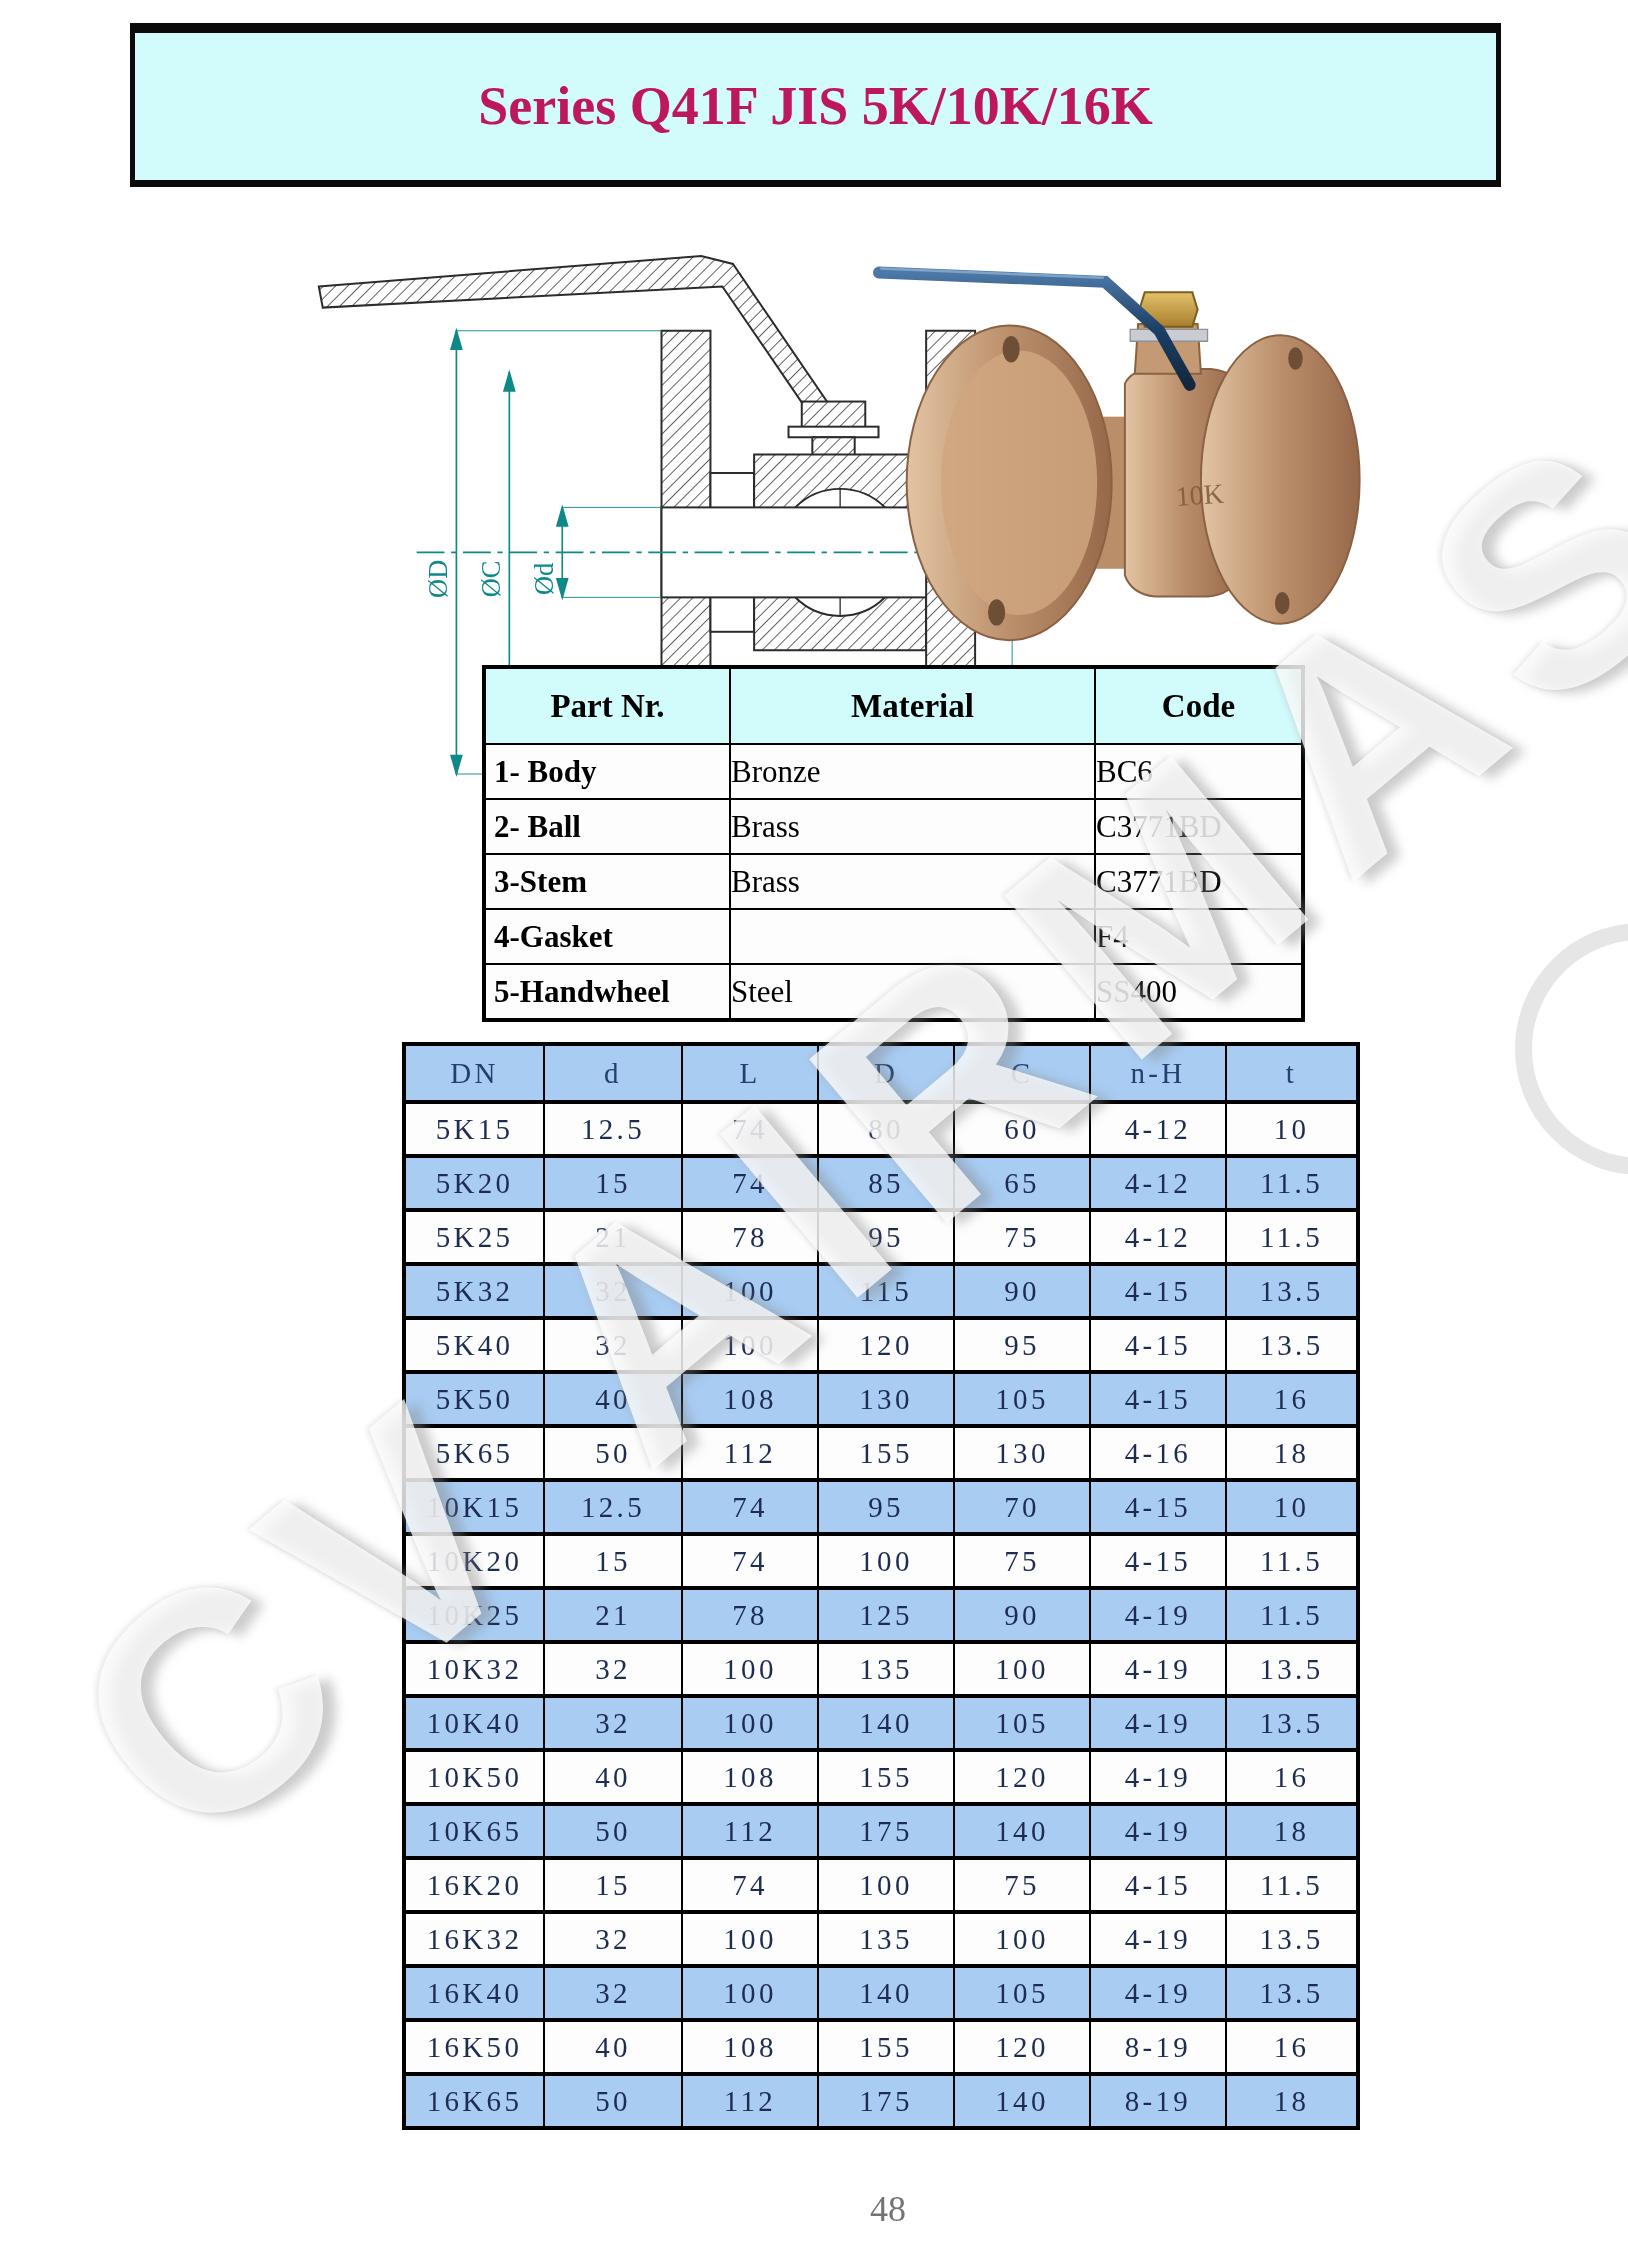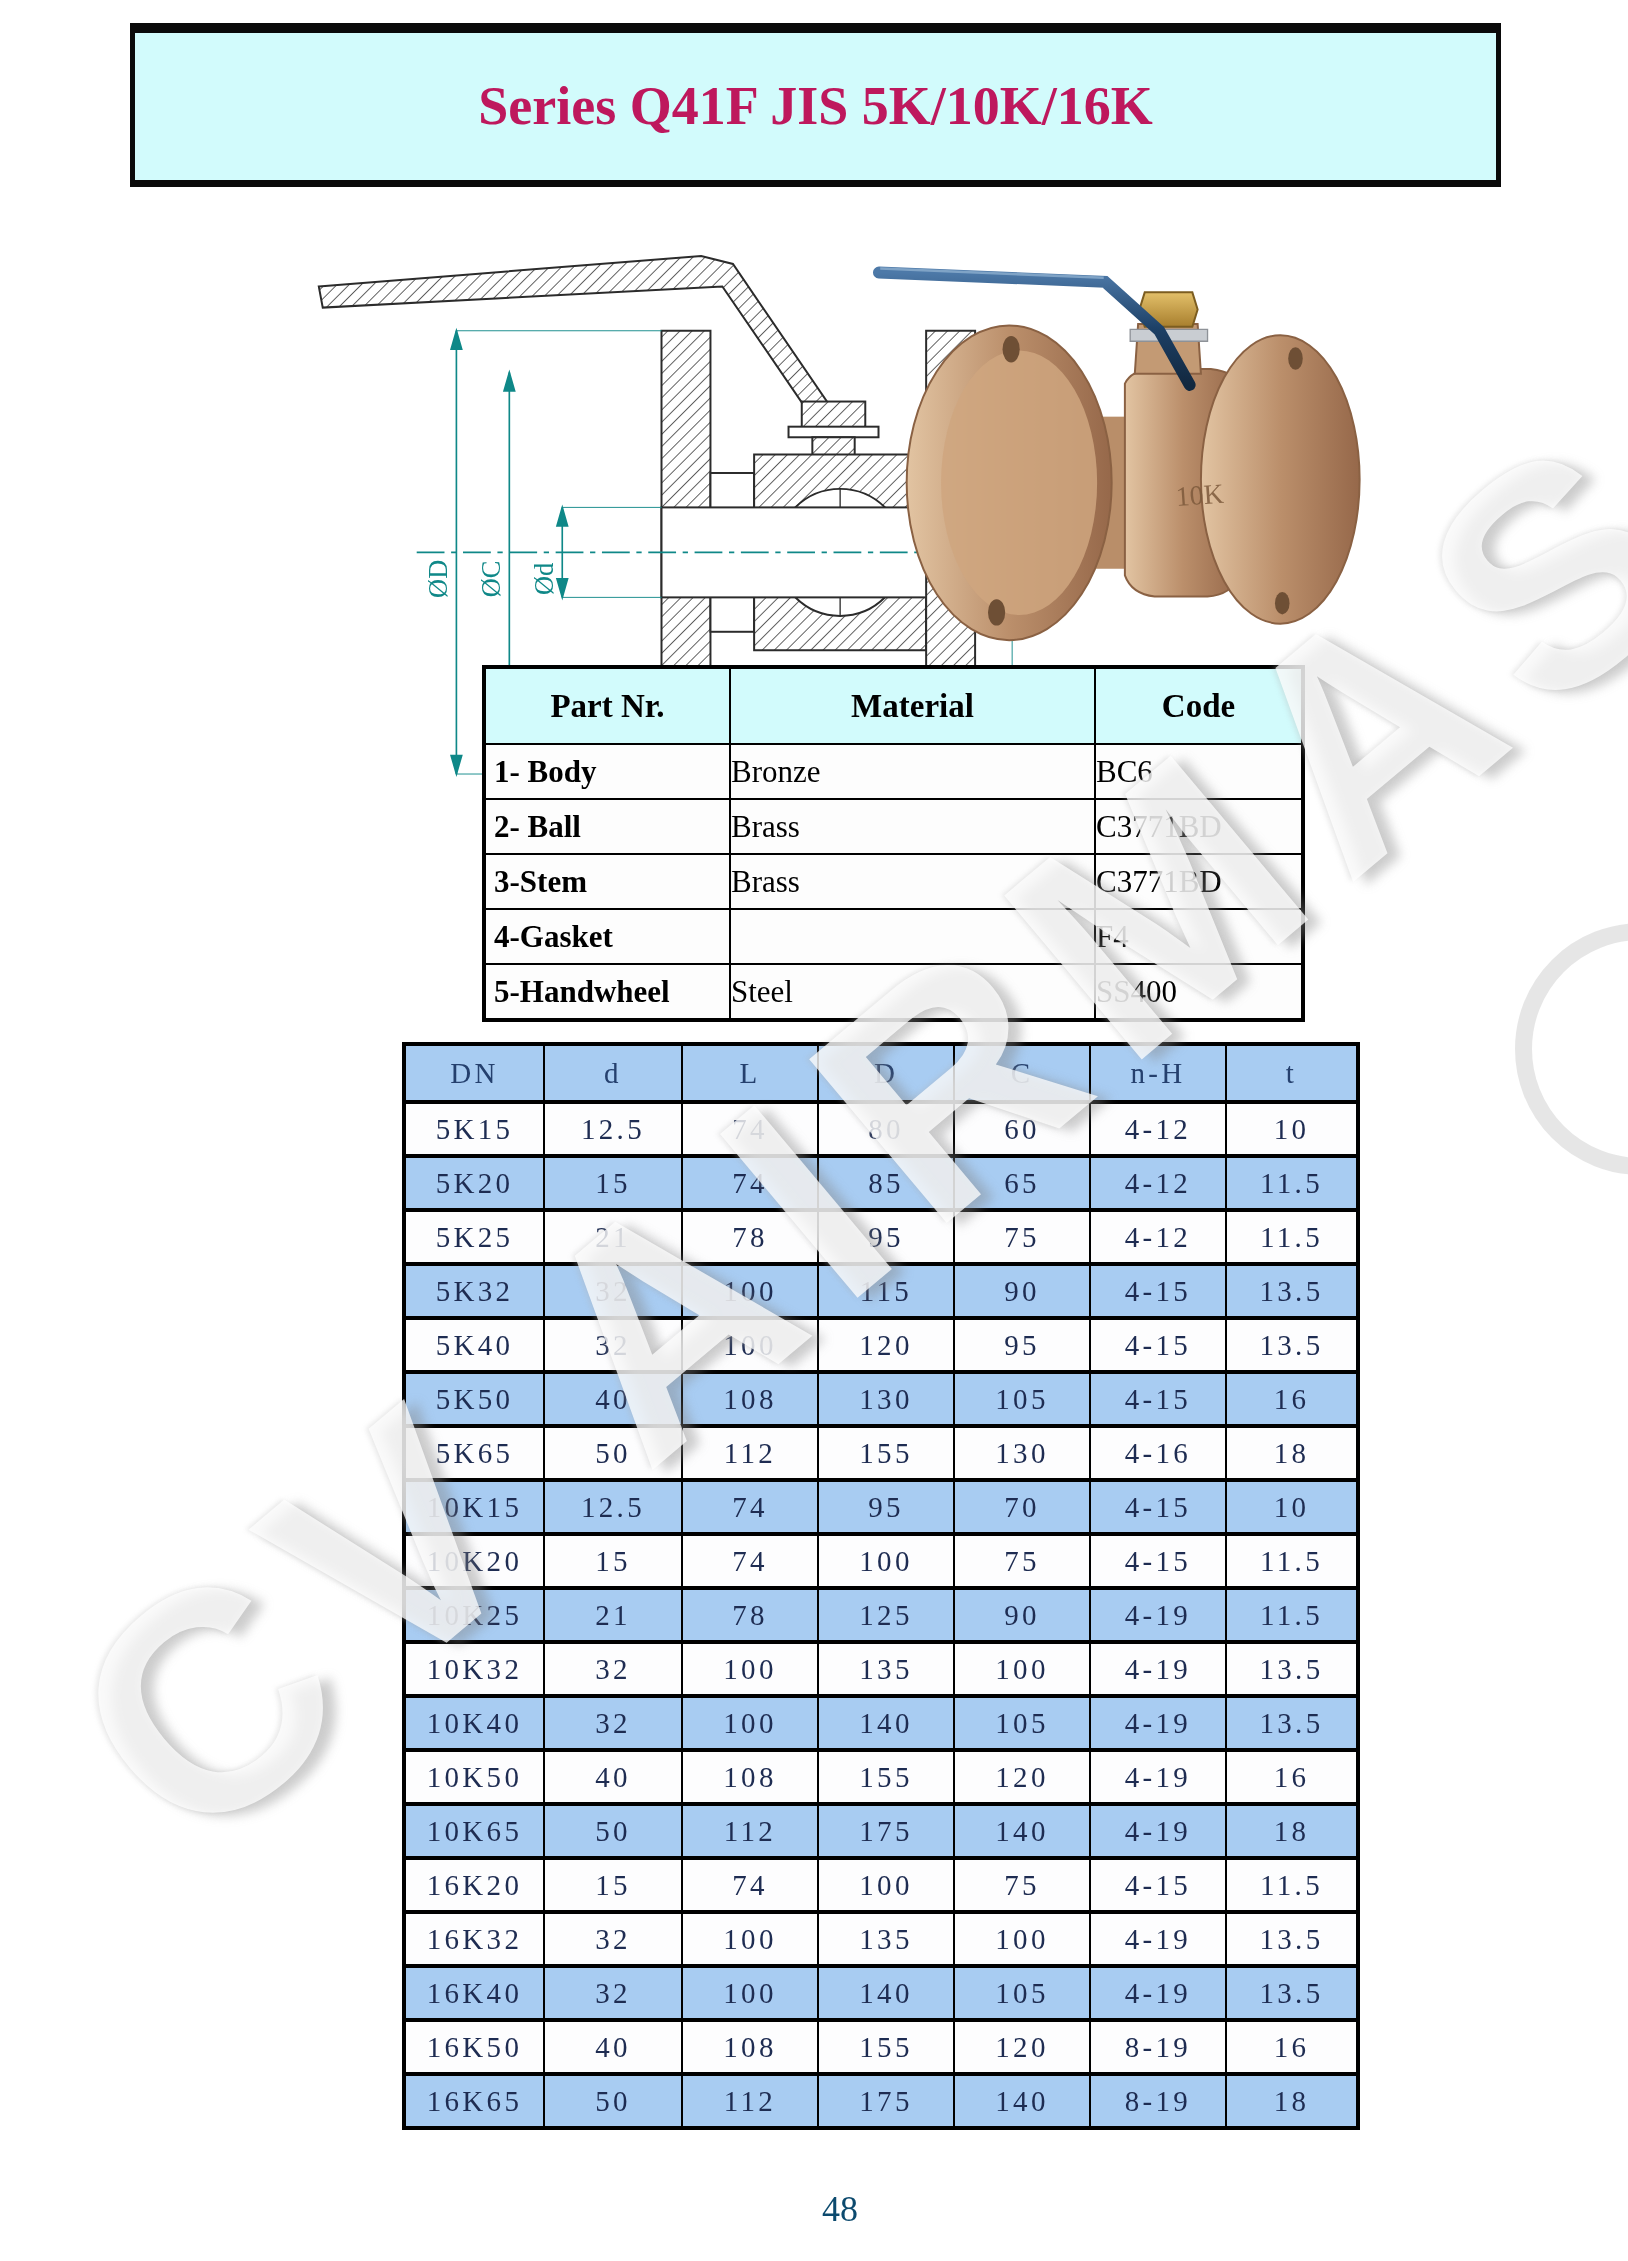--- a/index.html
+++ b/index.html
@@ -61,21 +61,21 @@
     z-index:40;pointer-events:none;white-space:nowrap;
   }
   .watermark-ring{
     position:absolute;left:1515px;top:923px;width:218px;height:218px;
     border:17px solid rgba(216,216,216,0.65);border-radius:50%;
     z-index:39;pointer-events:none;
   }
   
   .page-number{
     position:absolute;left:822px;top:2188px;width:132px;
-    font-size:36px;color:#0c4a6e;z-index:41;
+    text-align:center;font-size:36px;color:#737373;z-index:41;
   }
 </style>
 </head>
 <body>
 
 <div id="page">
 
   <div class="title-box">
     <div class="title-line1">Series Q41F JIS 5K/10K/16K</div>
   </div>

